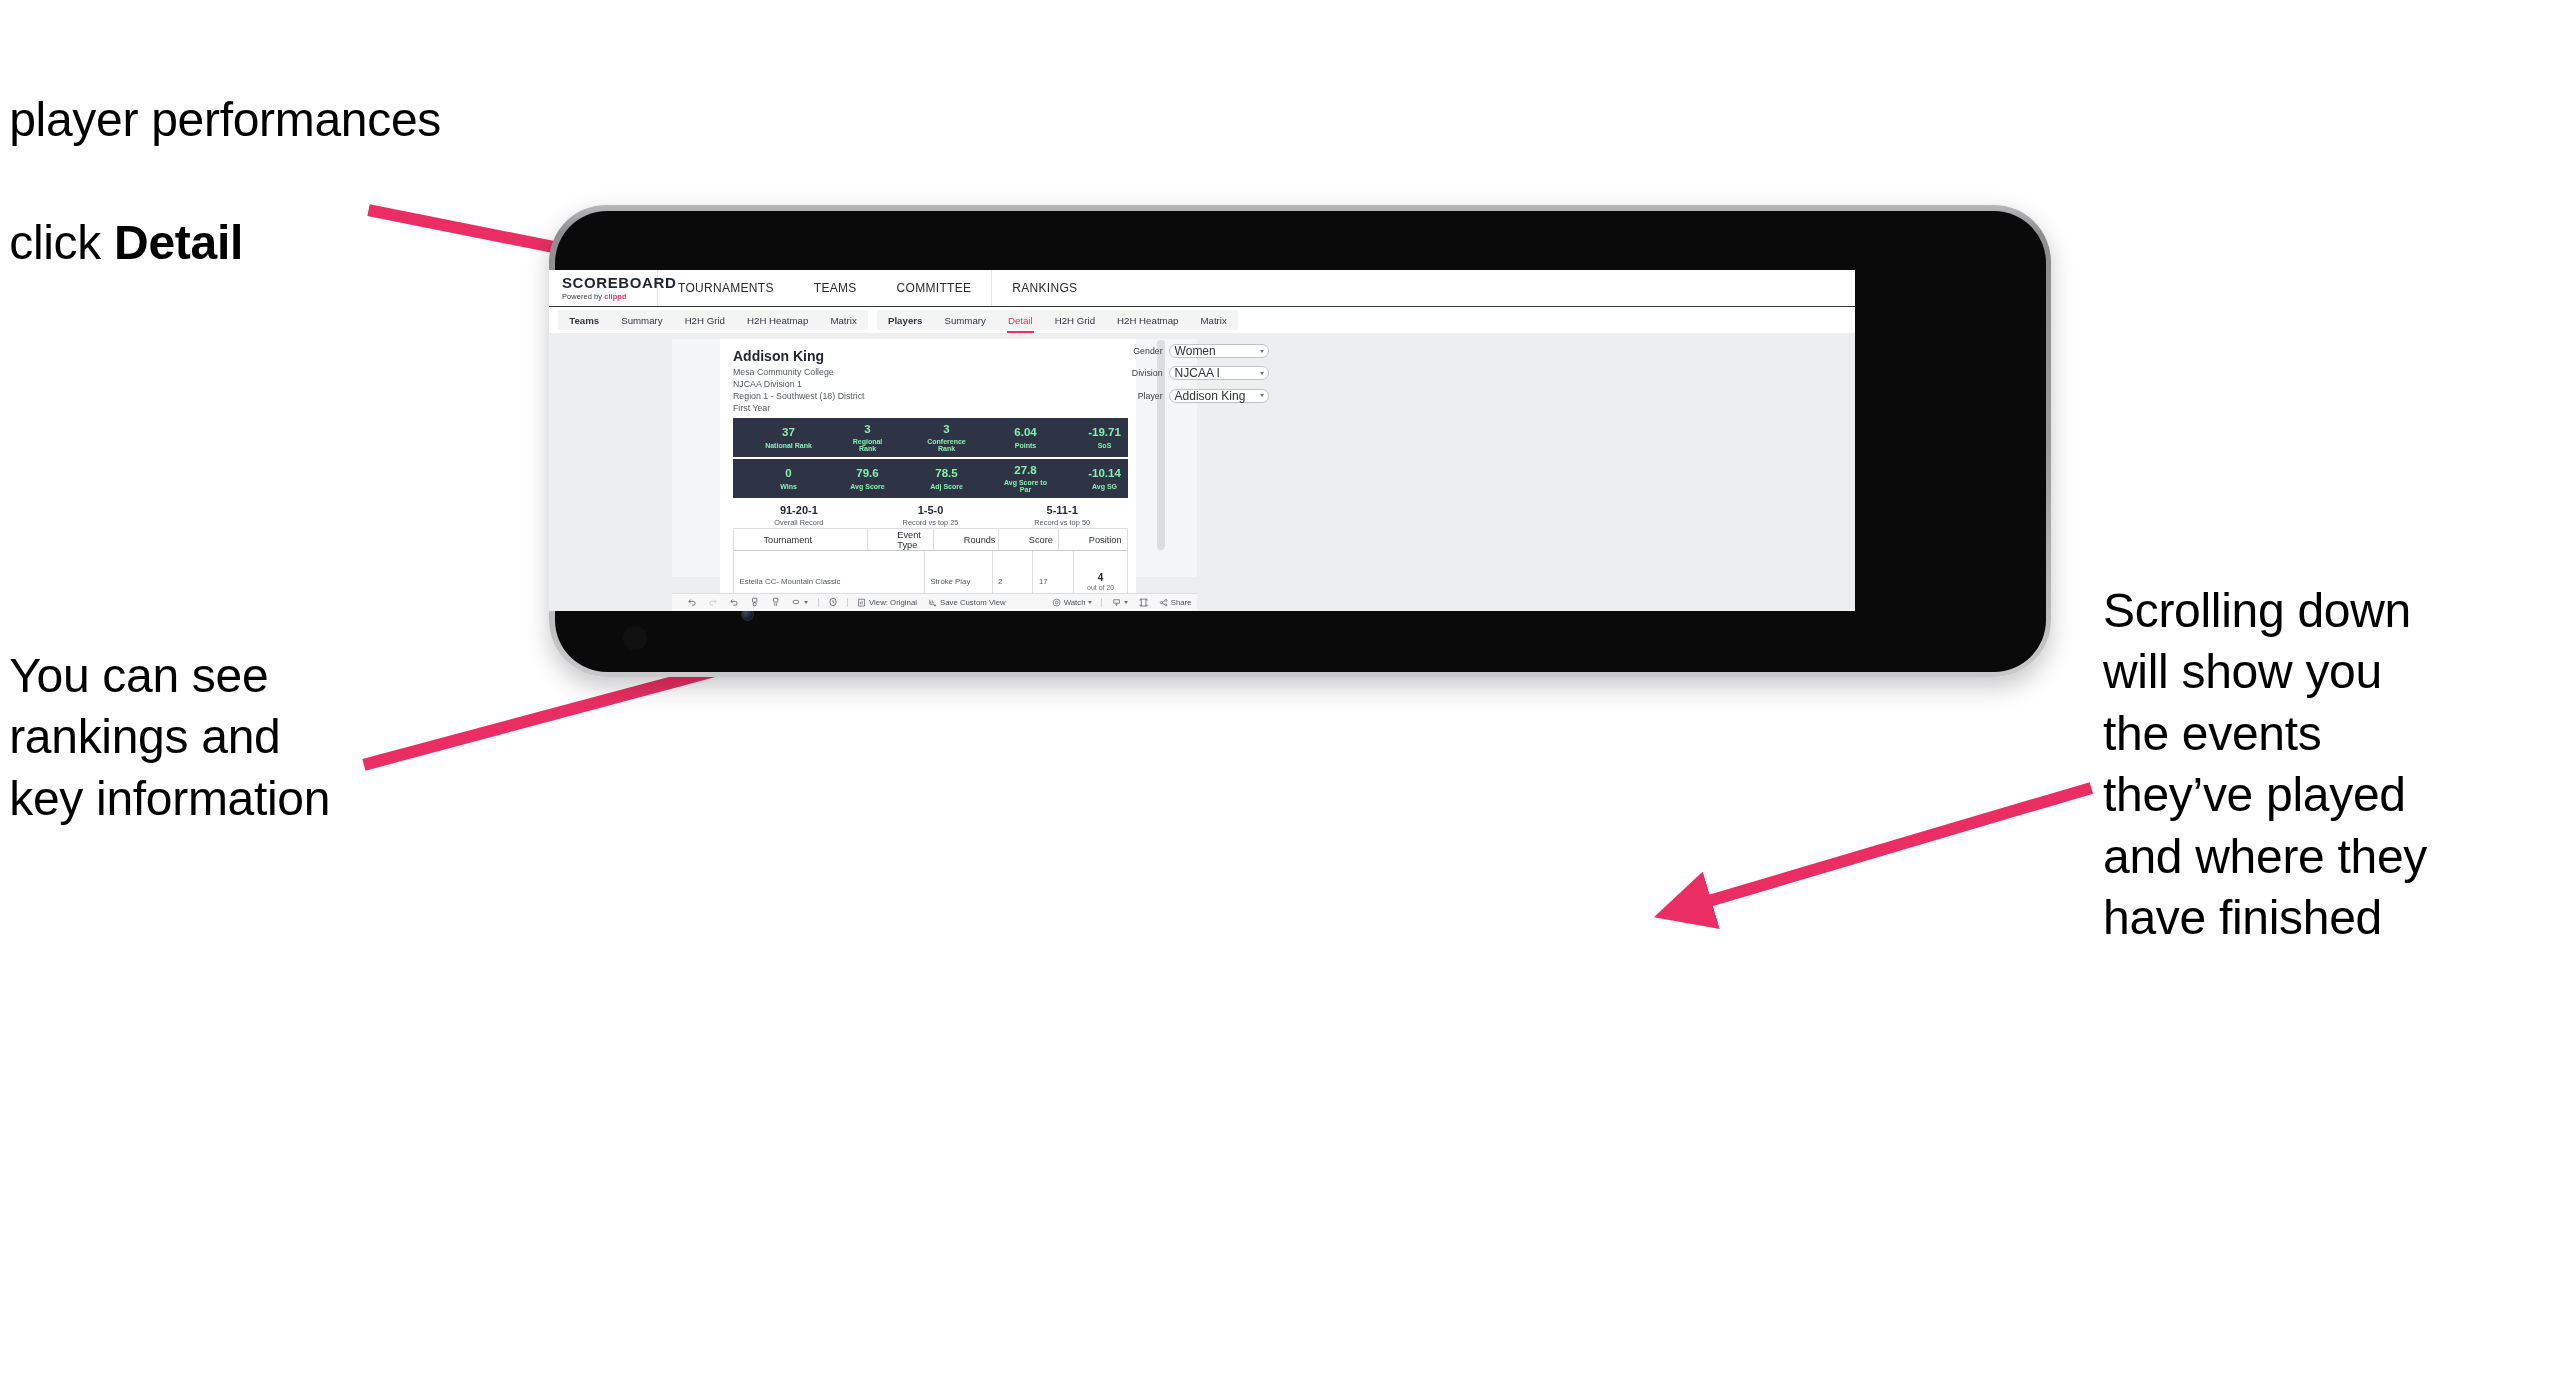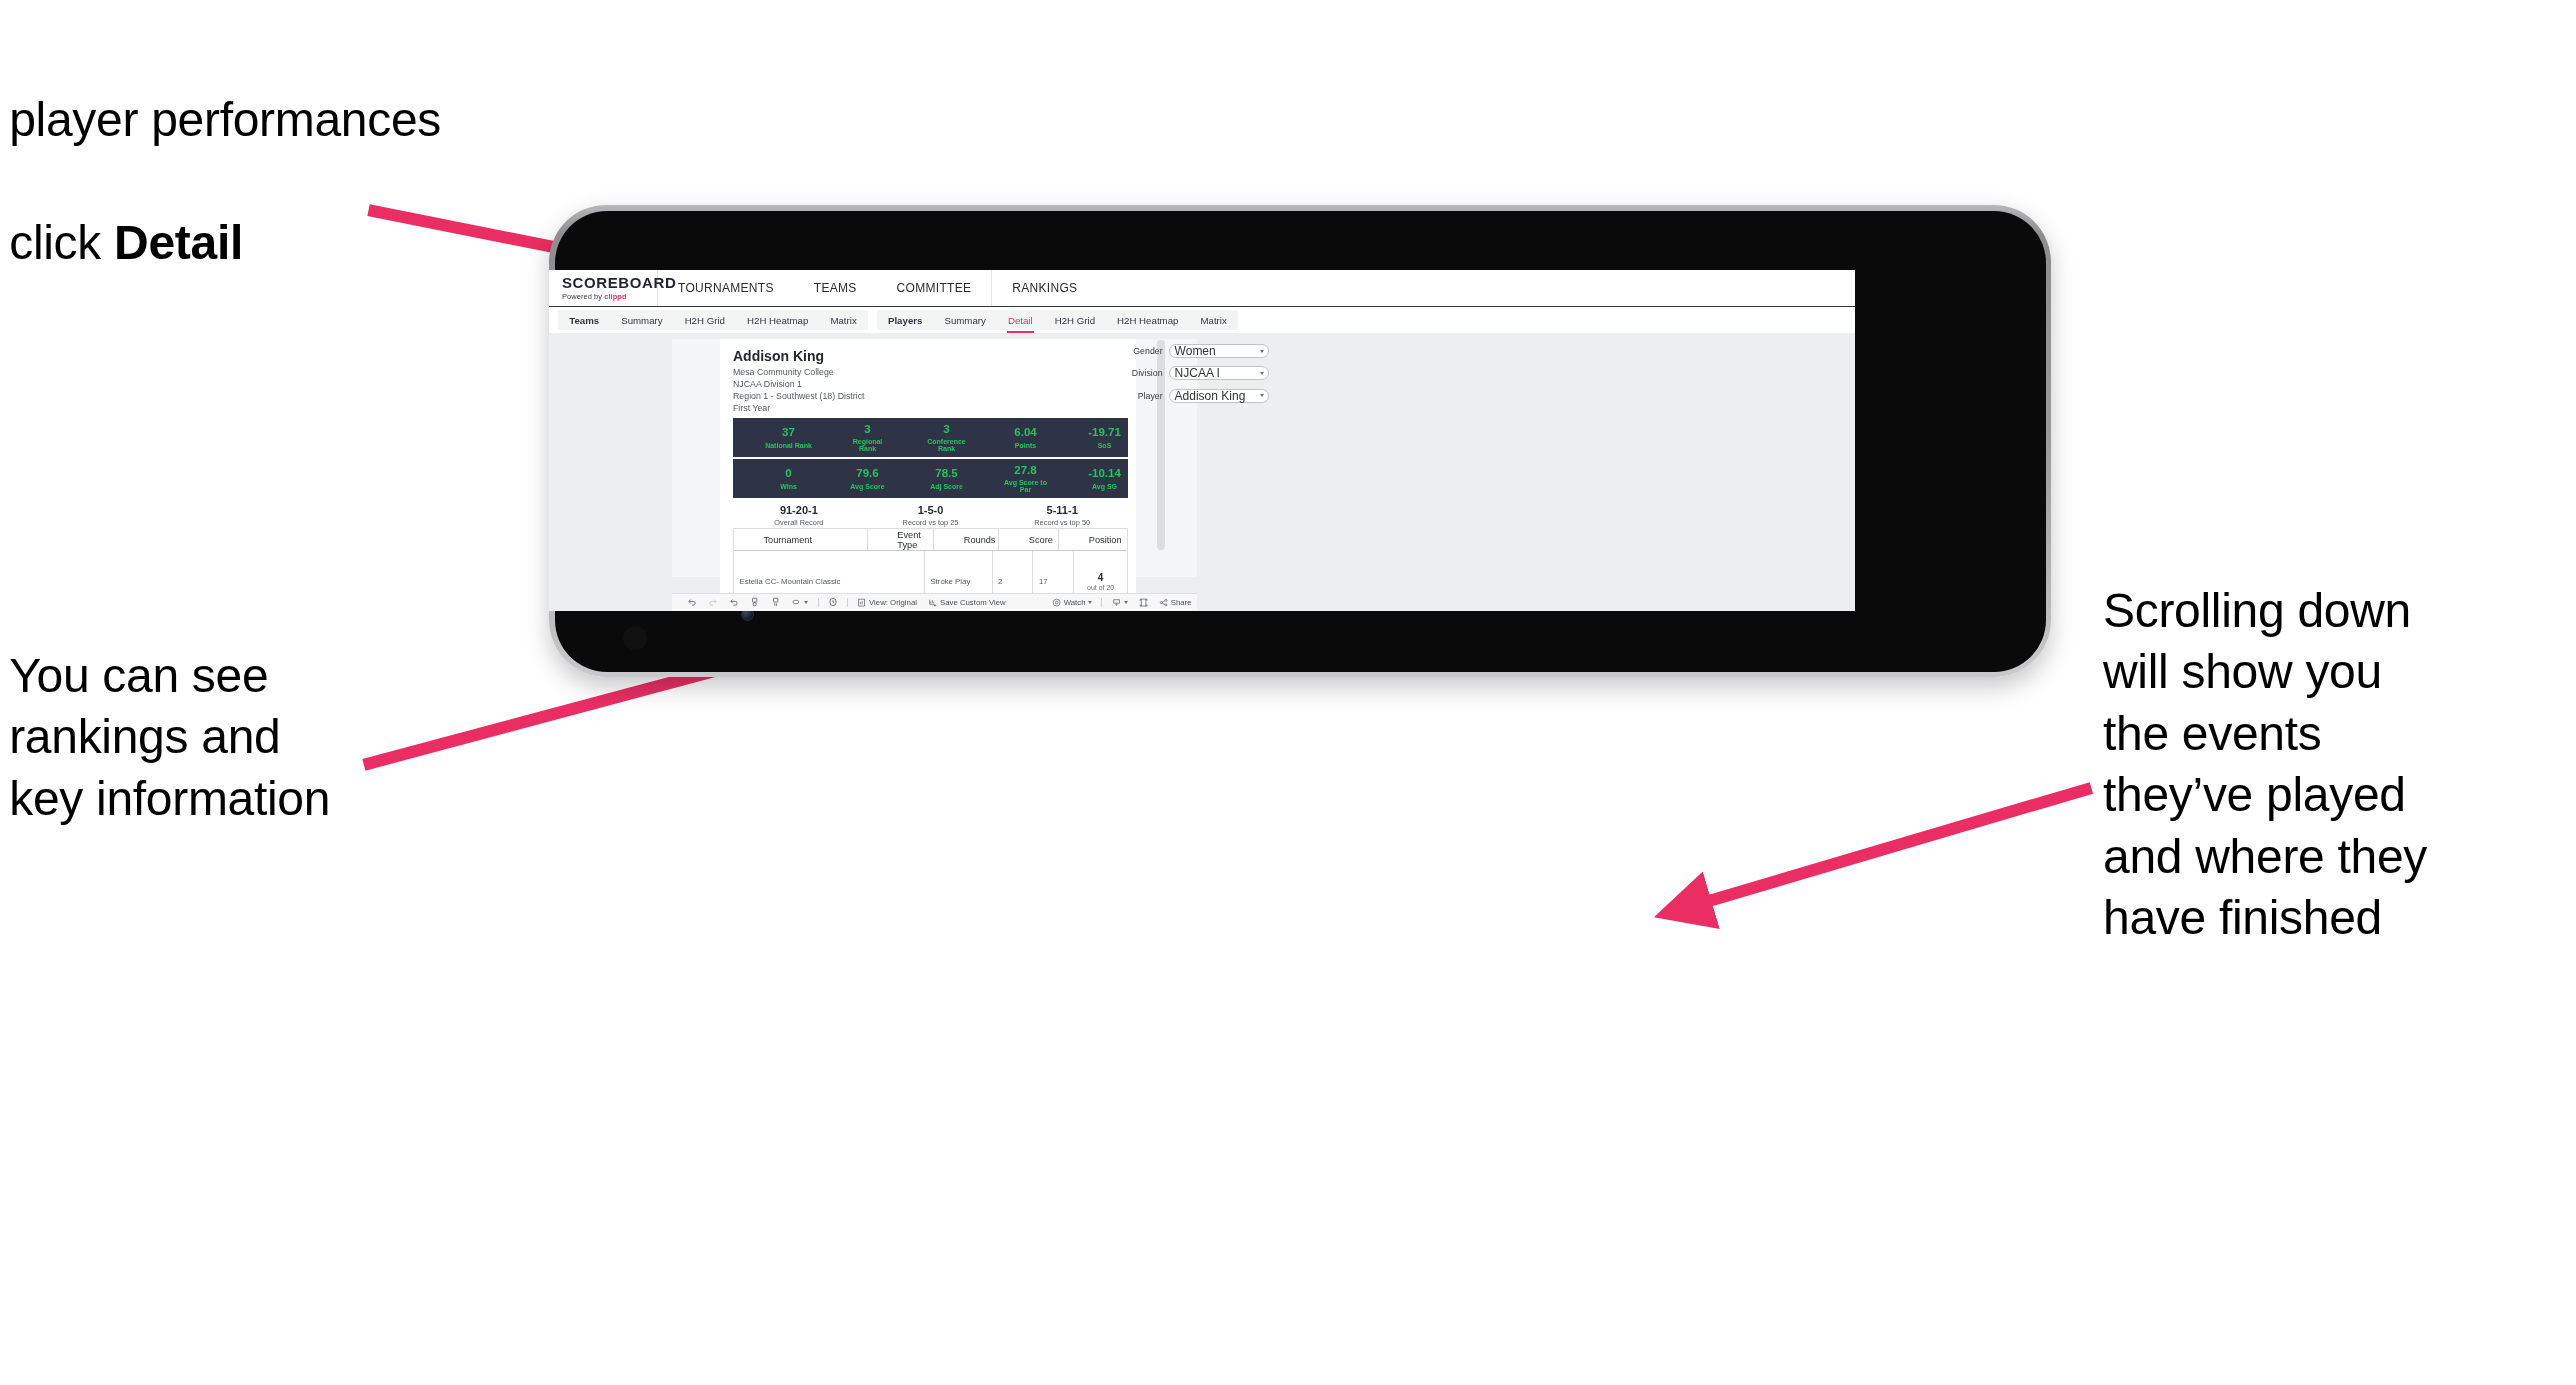--- a/index.html
+++ b/index.html
@@ -125,21 +125,21 @@
   }
   .caret { width:0;height:0;border-left:2.8px solid transparent;border-right:2.8px solid transparent;border-top:3.7px solid #6d7075; }
 
   
   .statbar {
     position:absolute; left: 184px; width: 395px; height: 39px;
     background:#2e3446; display:flex; align-items:center;
   }
   .statbar.b1 { top: 85px; }
   .statbar.b2 { top: 126px; }
-  .scell { flex:1; text-align:center; color:#22c55e;margin-left:32px; }
+  .scell { flex:1; text-align:center; color:#86efac;margin-left:32px; }
   .sval { font-size: 11.5px; font-weight: 700; line-height:1.1; }
   .slab { font-size: 7px; font-weight: 700; margin-top: 2.8px; }
 
   .records { position:absolute; left: 184px; top: 171px; width: 395px; display:flex; }
   .rcell { flex:1; text-align:center; }
   .rval { font-size: 11px; font-weight: 700; color:#262a33; }
   .rlab { font-size: 7.4px; color:#55595f; margin-top: 1.8px; }
 
   
   .tbl { position:absolute; left: 184px; top: 195px; width: 395px; border:0.9px solid #dcdde0; background:#fff; }

